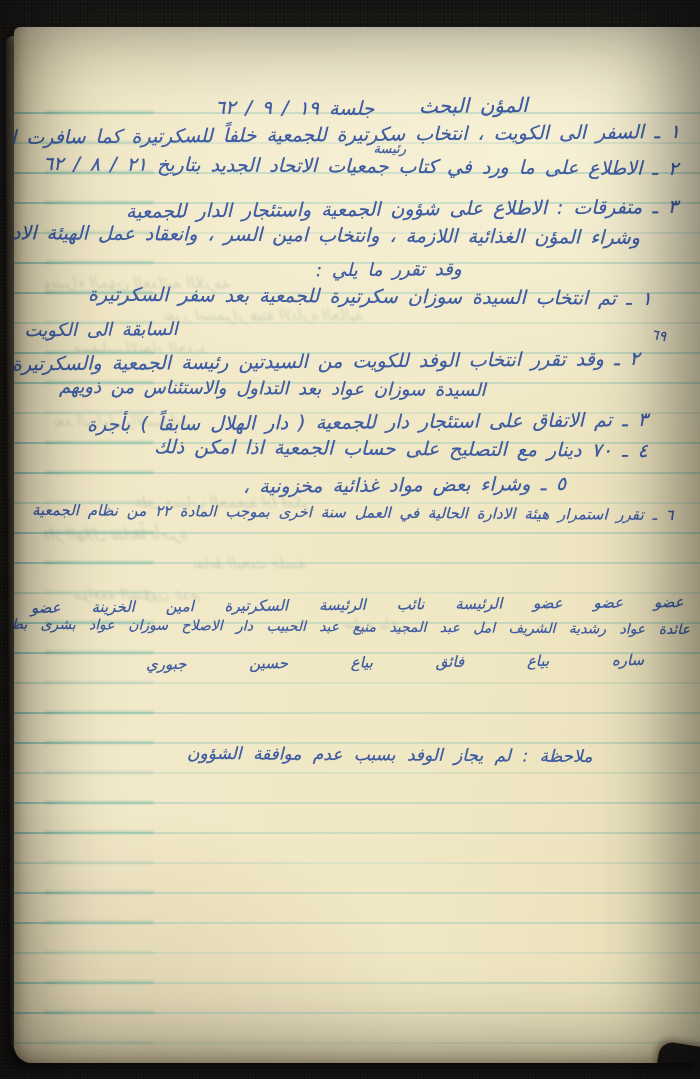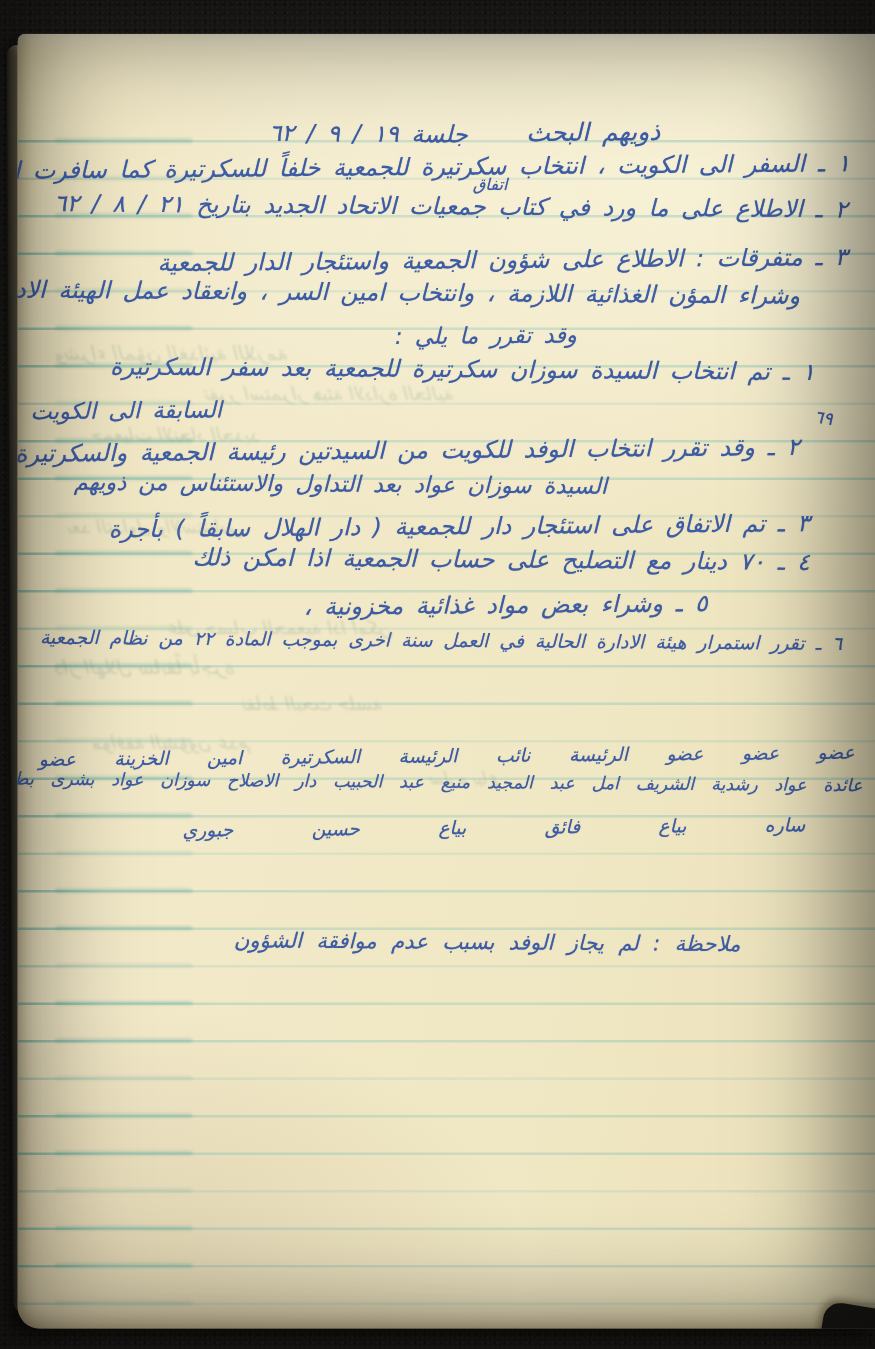--- a/index.html
+++ b/index.html
@@ -129,26 +129,26 @@
         <div class="rule" style="top: 805px;"></div>
         <div class="rule faint" style="top: 835px;"></div>
         <div class="rule" style="top: 865px;"></div>
         <div class="rule" style="top: 895px;"></div>
         <div class="rule faint" style="top: 925px;"></div>
         <div class="rule" style="top: 955px;"></div>
         <div class="rule" style="top: 985px;"></div>
         <div class="rule faint" style="top: 1015px;"></div>
       </div>
 
-    <div class="hw l-title rA">ذويهم البحث</div>
+    <div class="hw l-title rA">المؤن البحث</div>
     <div class="hw l-session rB">جلسة ١٩ / ٩ / ٦٢</div>
 
     <div class="hw l-a1 rA">١ ـ السفر الى الكويت ، انتخاب سكرتيرة للجمعية خلفاً للسكرتيرة كما سافرت الى الكويت</div>
     <div class="hw l-a2 rB">٢ ـ الاطلاع على ما ورد في كتاب جمعيات الاتحاد الجديد بتاريخ ٢١ / ٨ / ٦٢</div>
-    <div class="hw l-a2sup">اتفاق</div>
+    <div class="hw l-a2sup">رئيسة</div>
     <div class="hw l-a3 rA">٣ ـ متفرقات : الاطلاع على شؤون الجمعية واستئجار الدار للجمعية</div>
     <div class="hw l-a3c rB">وشراء المؤن الغذائية اللازمة ، وانتخاب امين السر ، وانعقاد عمل الهيئة الادارية</div>
 
     <div class="hw l-dh rA">وقد تقرر ما يلي :</div>
     <div class="hw l-d1 rB">١ ـ تم انتخاب السيدة سوزان سكرتيرة للجمعية بعد سفر السكرتيرة</div>
     <div class="hw l-d1c rA">السابقة الى الكويت .</div>
     <div class="hw l-d2 rA">٢ ـ وقد تقرر انتخاب الوفد للكويت من السيدتين رئيسة الجمعية والسكرتيرة</div>
     <div class="hw l-d2m">٦٩</div>
     <div class="hw l-d2c rB">السيدة سوزان عواد بعد التداول والاستئناس من ذويهم</div>
     <div class="hw l-d3 rA">٣ ـ تم الاتفاق على استئجار دار للجمعية ( دار الهلال سابقاً ) بأجرة</div>

